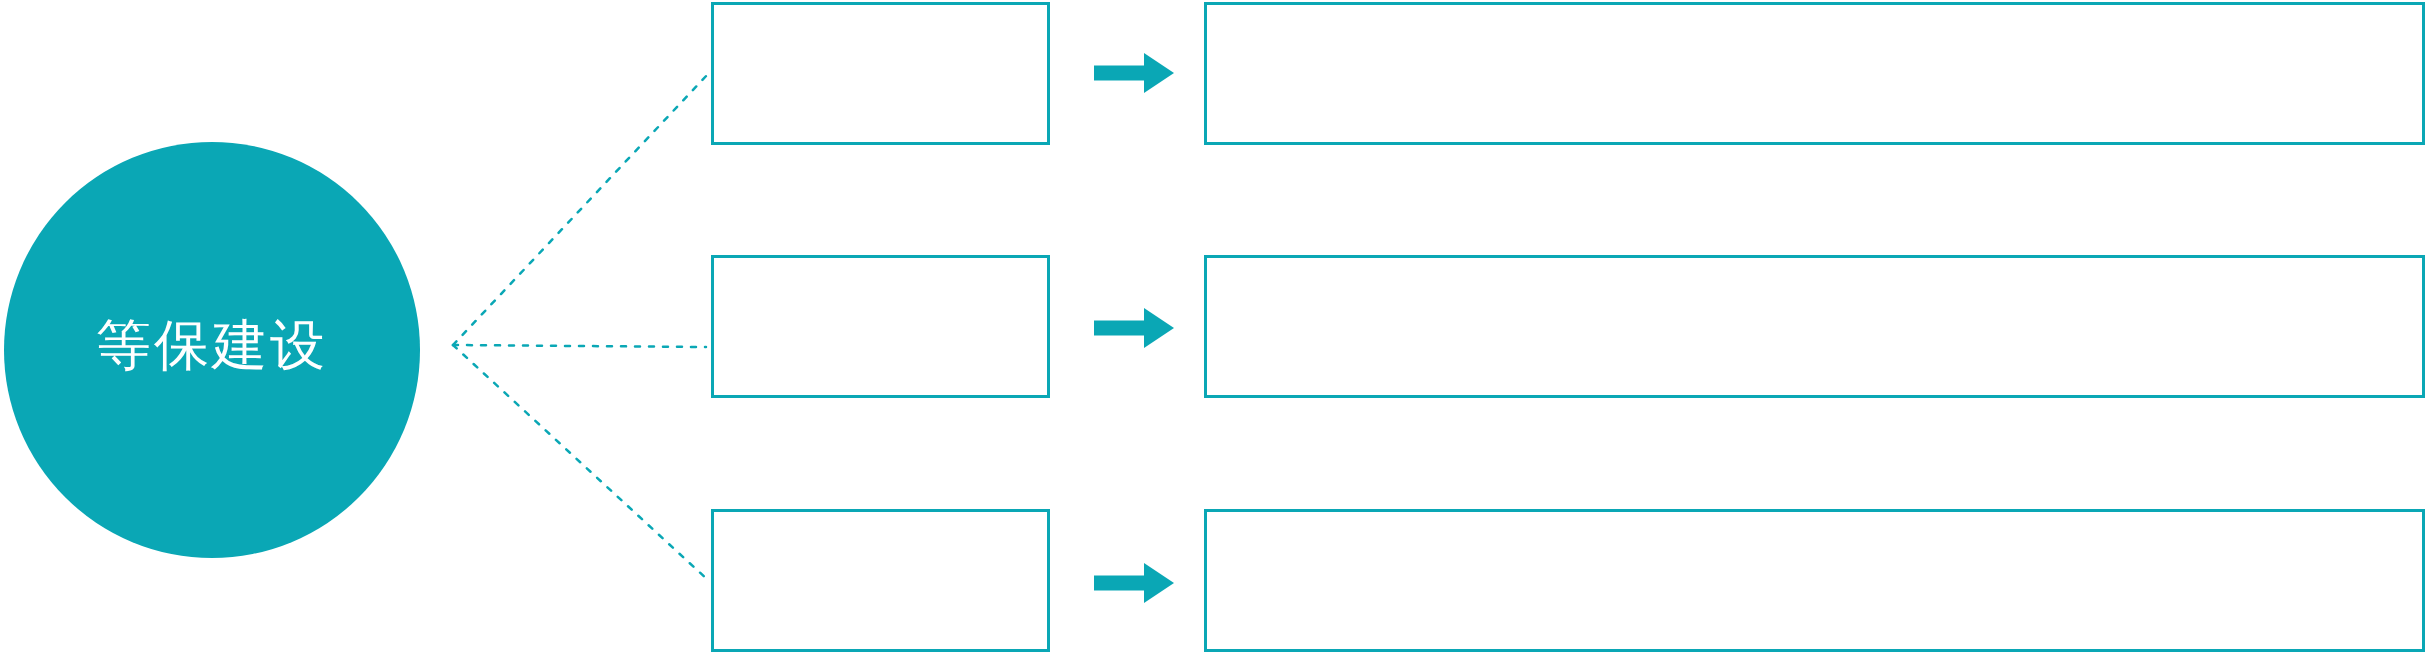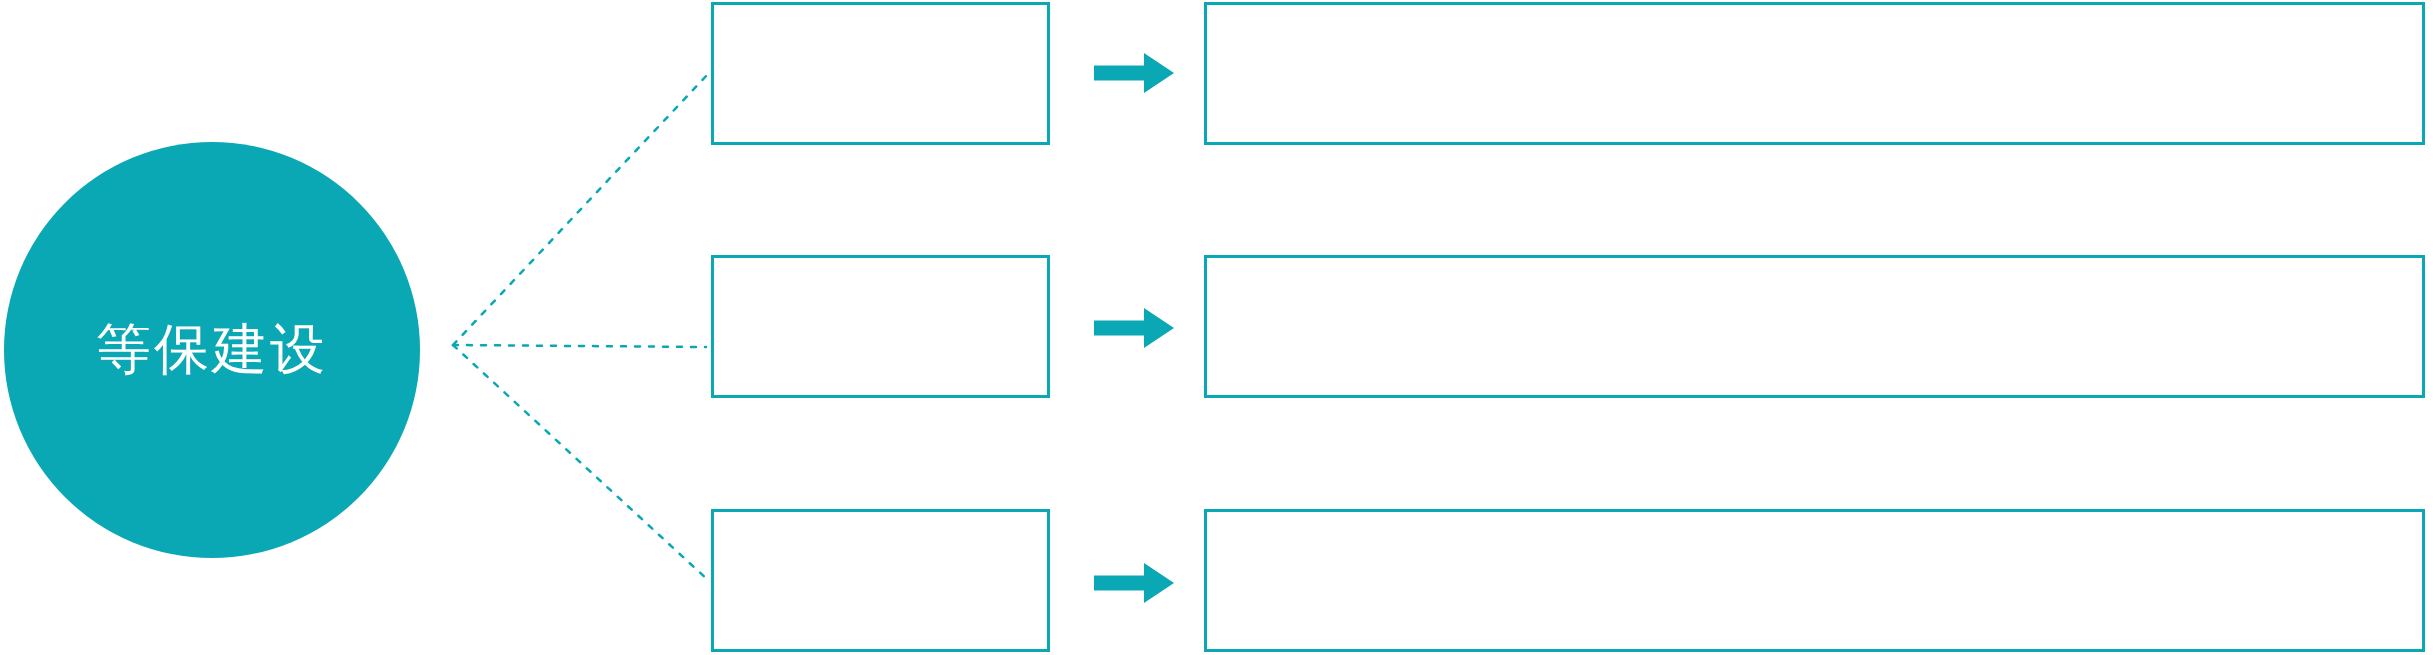--- a/index.html
+++ b/index.html
@@ -1,21 +1,21 @@
 <!DOCTYPE html>
 <html style="--accent: #0aa7b5; --bg: #ffffff; --box-fill: #ffffff; --circle-text: #ffffff;"><head>
 <meta charset="utf-8">
 <style>
   html, body { margin: 0; padding: 0; background: #ffffff; }
   .canvas {
     position: relative;
     width: 2434px;
     height: 655px;
     background: var(--bg, #ffffff);
-    font-family: Liberation Serif, serif;
+    font-family: Liberation Mono, monospace;
     overflow: hidden;
   }
   .connectors {
     position: absolute;
     left: 0; top: 0;
     width: 2434px; height: 655px;
     pointer-events: none;
   }
   .dotted {
     stroke: var(--accent, #0aa7b5);

